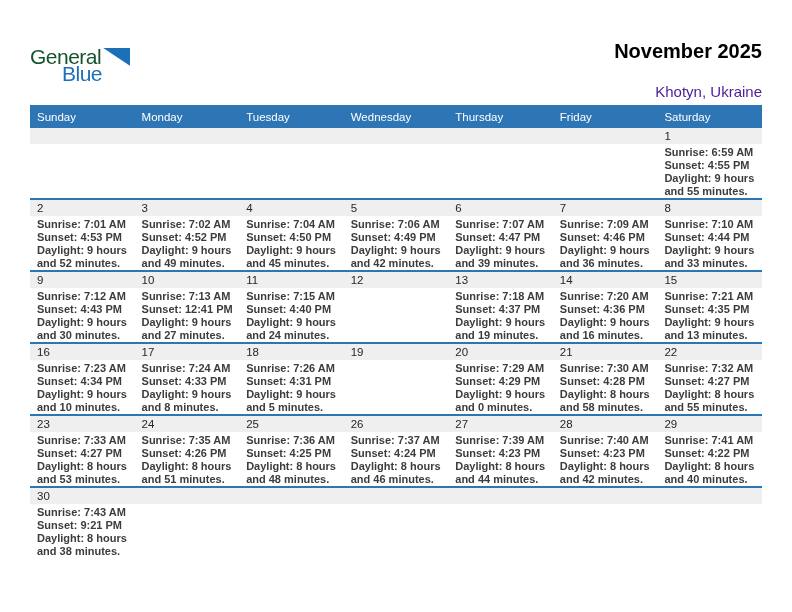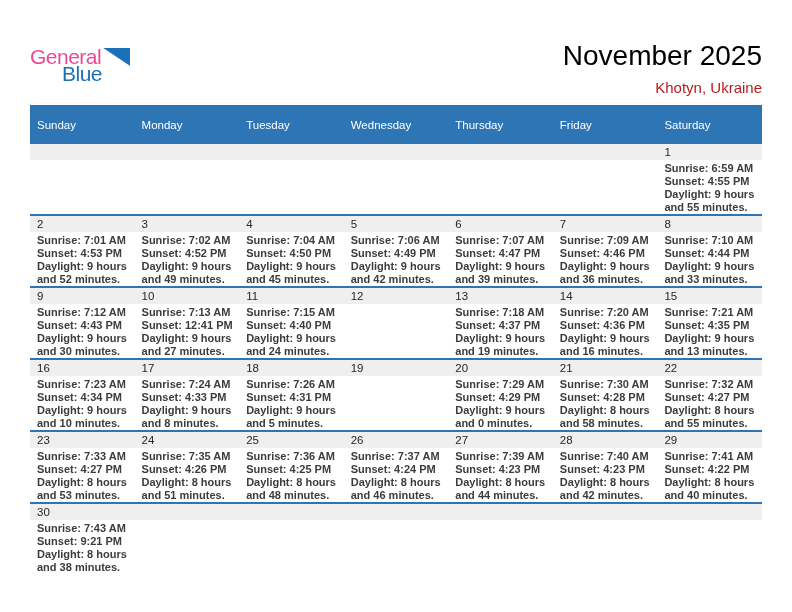--- a/index.html
+++ b/index.html
@@ -12,43 +12,43 @@
     --header-blue: #2E75B5;
     --divider-blue: #2E75B5;
     --band-gray: #EFEFEF;
     --logo-blue: #1C70B7;
   }
 
   
   .logo { position: absolute; left: 30px; top: 47px; width: 104px; }
   .logo-row { display: flex; align-items: flex-end; }
   .logo-general {
-    font-size: 21px; line-height: 20px; color: #ec4899; letter-spacing: -0.5px;
+    font-size: 21px; line-height: 20px; color: #14532d; letter-spacing: -0.5px;
   }
   .logo-triangle {
     width: 27px; height: 18px; margin-left: 2px; margin-bottom: 1px;
     background: var(--logo-blue);
     clip-path: polygon(0 0, 100% 0, 100% 100%);
   }
   .logo-blue-text {
     display: block; text-align: center;
     font-size: 21px; line-height: 19px; margin-top: -3px;
     color: var(--logo-blue); letter-spacing: -0.5px;
   }
 
   
   .titles { position: absolute; right: 30px; top: 40px; text-align: right; }
-  .page-title { margin: 0; font-size: 28px; font-weight: 400; color: #000000; }
-  .location { margin-top: 7px; font-size: 15px; color: #b91c1c; }
+  .page-title { margin: 0; font-size: 20px; font-weight: 700; color: #000000; }
+  .location { margin-top: 20px; font-size: 15px; color: #4c1d95; }
 
   
   .calendar { position: absolute; left: 30px; top: 105px; width: 732px; }
   .weekday-row {
     display: grid; grid-template-columns: repeat(7, 1fr);
-    background: var(--header-blue); height: 39px; align-items: center;
+    background: var(--header-blue); height: 23px; align-items: center;
   }
   .weekday-cell {
     color: #ffffff; font-size: 11.5px; padding-left: 7px;
     white-space: nowrap; overflow: hidden;
   }
   .week-row {
     display: grid; grid-template-columns: repeat(7, 1fr);
     height: 70px;
     background: linear-gradient(to bottom, var(--band-gray) 0, var(--band-gray) 16px, #ffffff 16px, #ffffff 100%);
     border-bottom: 2px solid var(--divider-blue);

